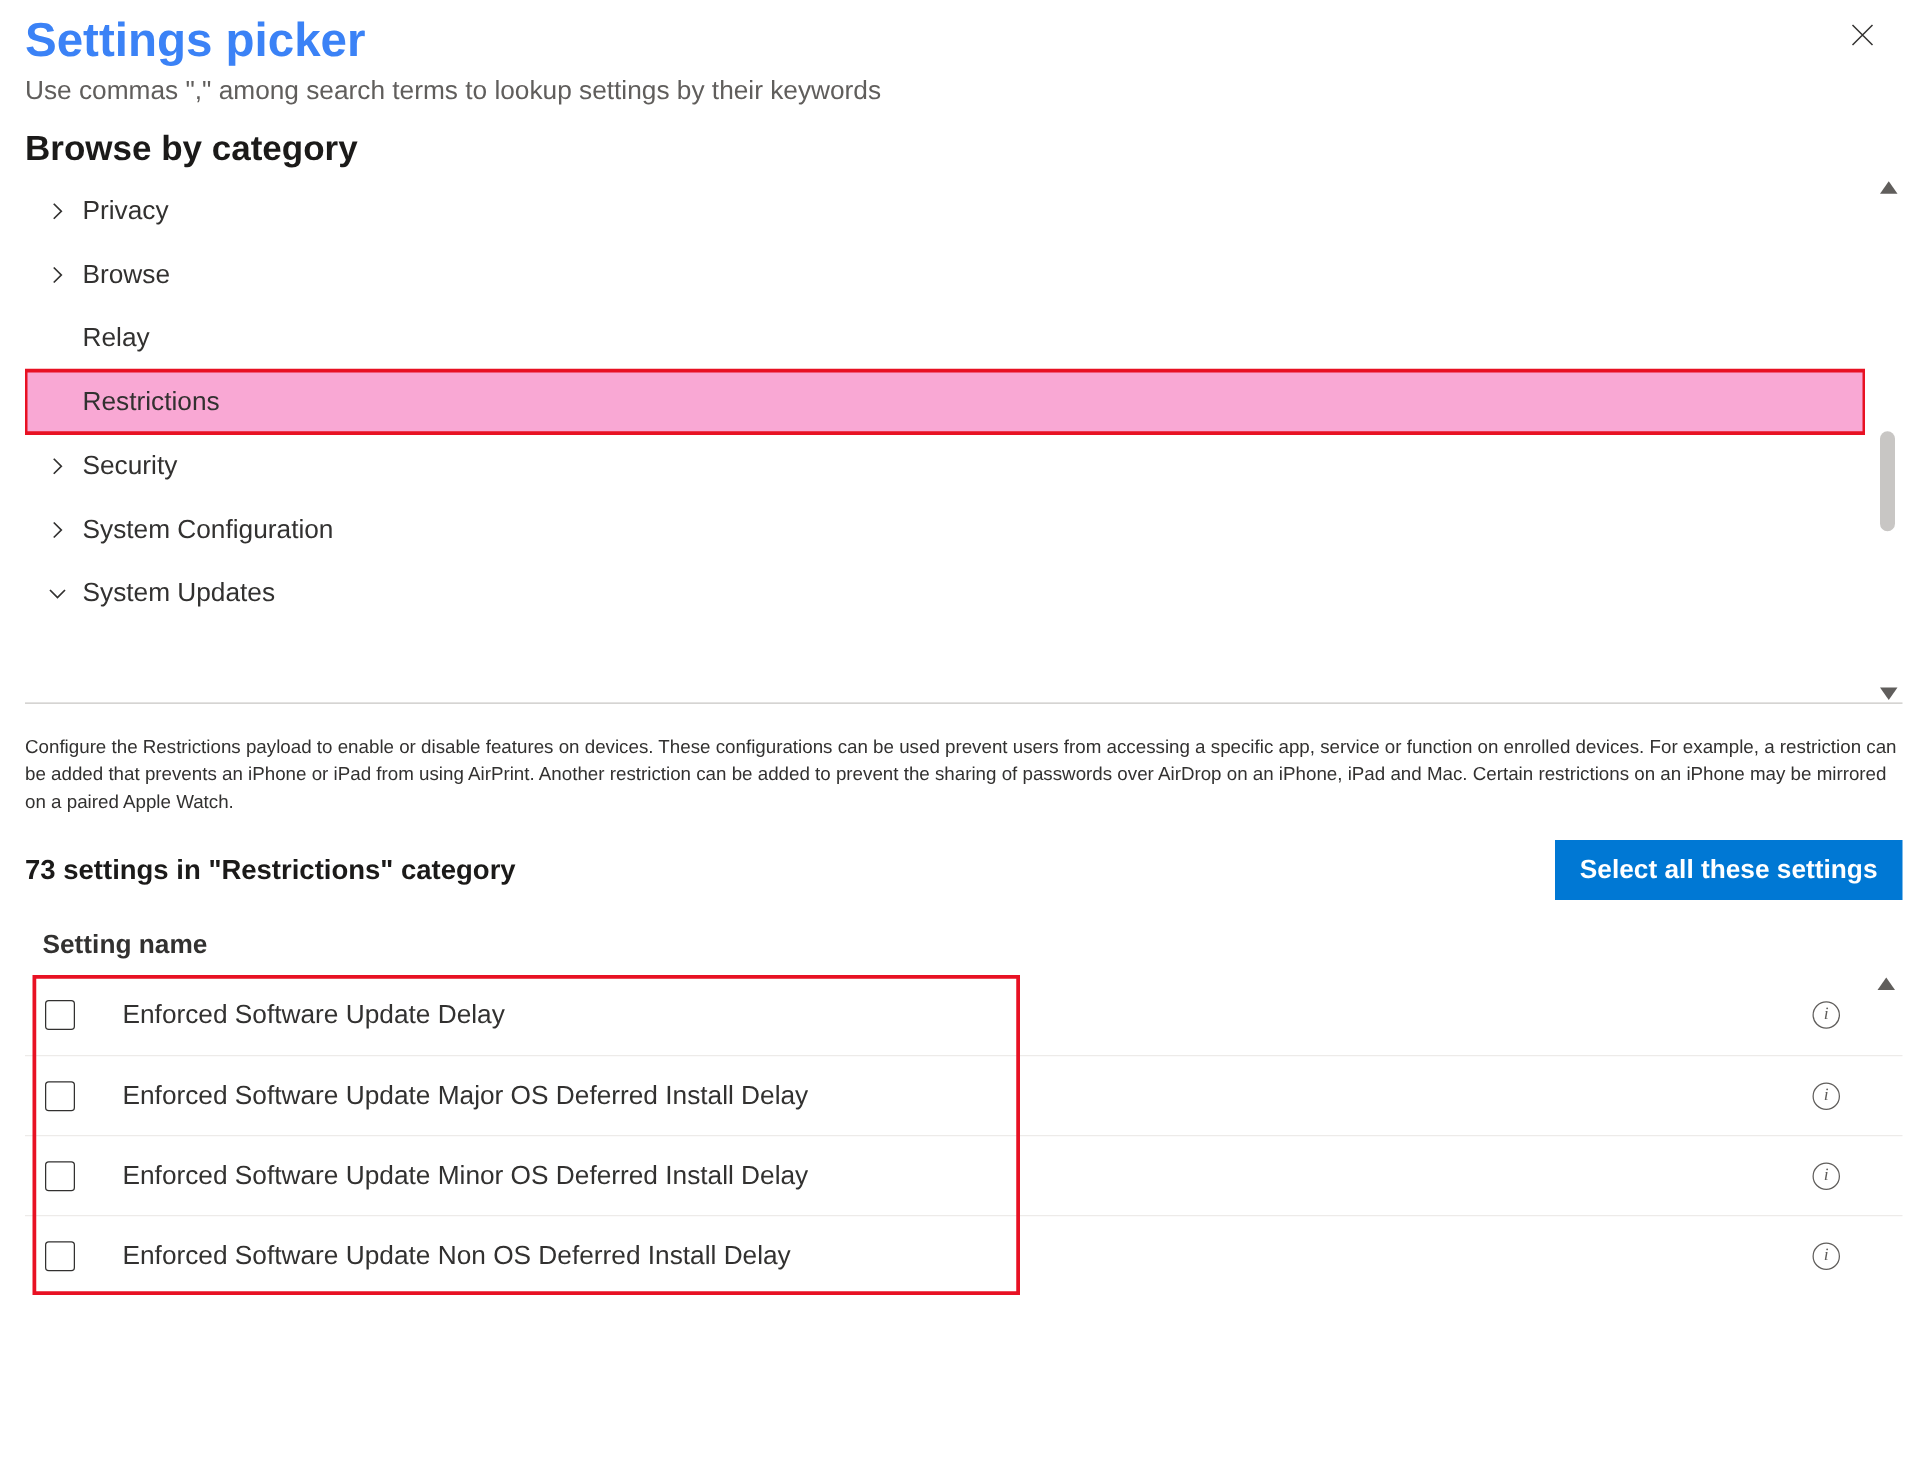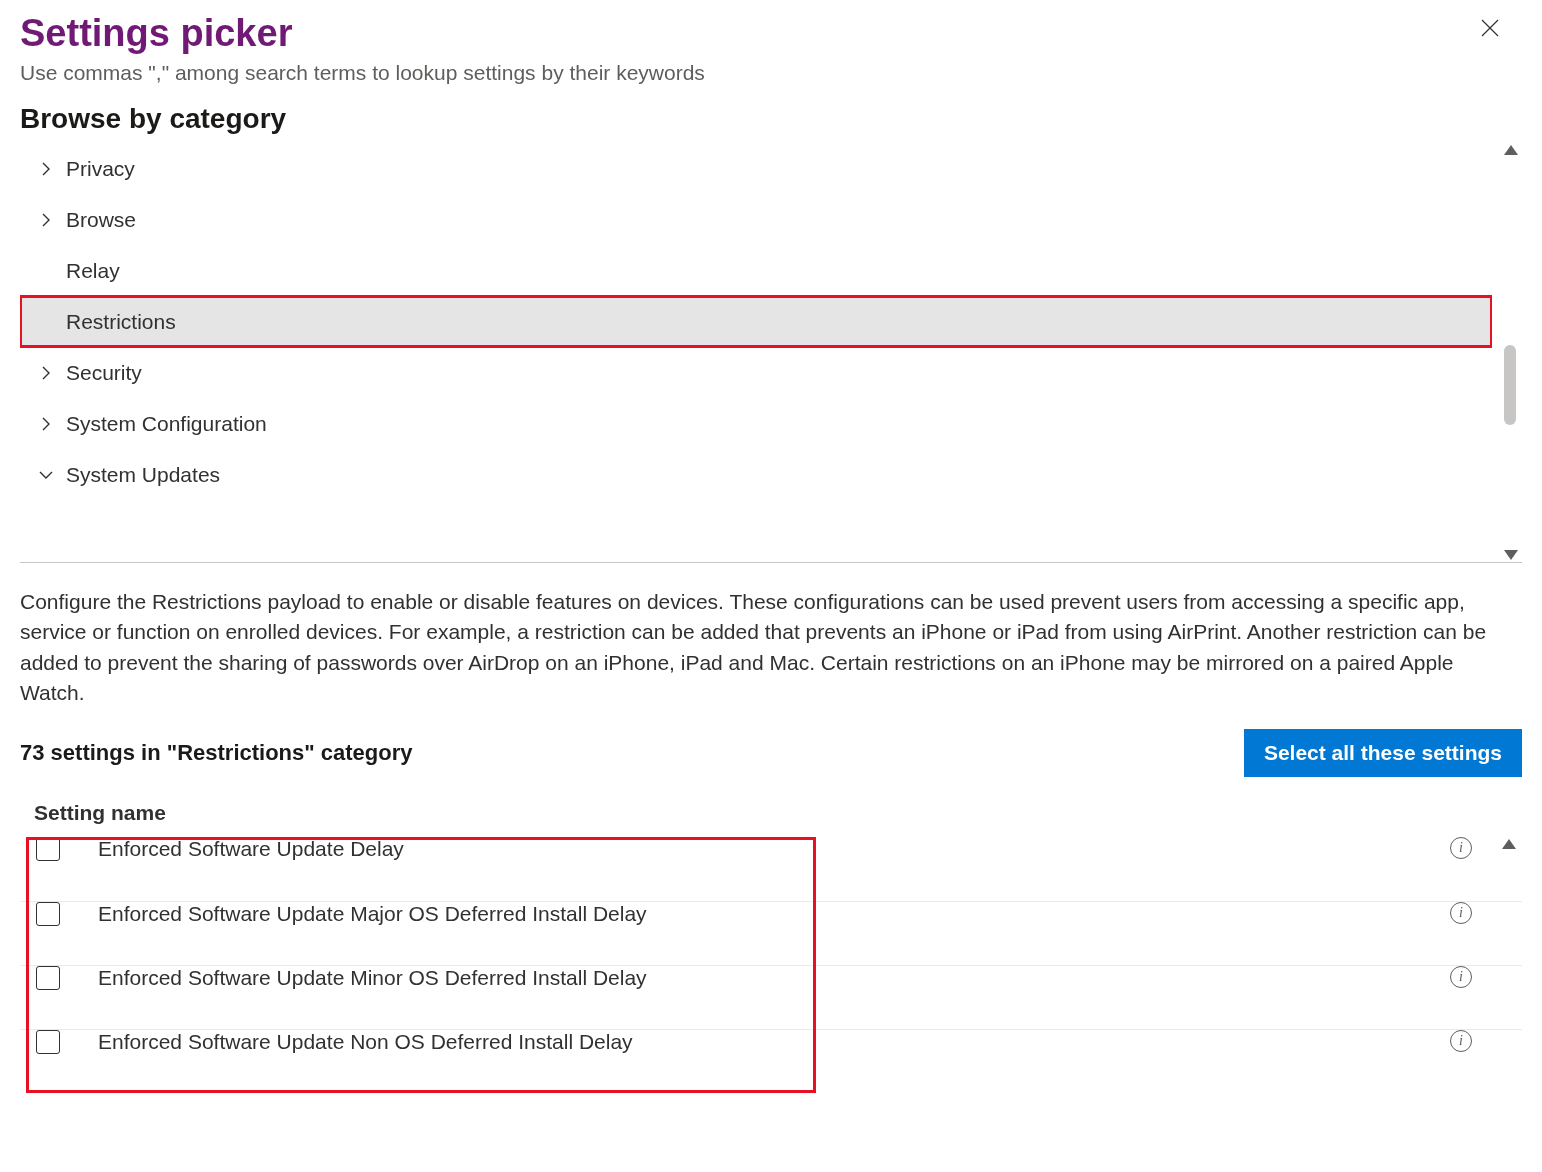--- a/index.html
+++ b/index.html
@@ -13,21 +13,21 @@
   padding: 12px 20px 0 20px;
 }
 .header-row {
   display: flex;
   justify-content: space-between;
   align-items: flex-start;
 }
 .title {
   font-size: 38px;
   font-weight: 600;
-  color: #701a75;
+  color: #3b82f6;
 }
 .close-x {
   font-size: 26px;
   font-weight: 300;
   cursor: pointer;
   padding: 4px 10px;
   color: #323130;
   margin-right: 10px;
 }
 .subtitle {
@@ -65,41 +65,41 @@
 }
 .cat-arrow {
   width: 40px;
   display: flex;
   justify-content: center;
   align-items: center;
 }
 .cat-arrow svg { width: 16px; height: 16px; stroke: #323130; }
 .cat-label { flex: 1; }
 .cat-row.selected {
-  background: #e5e5e5;
+  background: #f9a8d4;
 }
 .highlight-red {
   outline: 3px solid #e81123;
   outline-offset: -2px;
 }
 .scrollbar-v {
   position: absolute;
   right: 0; top: 0; bottom: 0;
   width: 22px;
   display: flex;
   flex-direction: column;
   align-items: center;
 }
 .sb-arrow { width: 0; height: 0; cursor: pointer; }
 .sb-up { border-left: 7px solid transparent; border-right: 7px solid transparent; border-bottom: 10px solid #605e5c; margin-top: 2px; }
 .sb-down { border-left: 7px solid transparent; border-right: 7px solid transparent; border-top: 10px solid #605e5c; margin-bottom: 2px; }
 .sb-track { flex: 1; width: 100%; position: relative; }
 .sb-thumb { position: absolute; left: 4px; width: 12px; background: #c8c6c4; border-radius: 6px; }
 .desc-text {
-  font-size: 21px;
+  font-size: 15px;
   color: #323130;
   line-height: 1.45;
   margin-bottom: 20px;
   margin-top: 24px;
 }
 .count-row {
   display: flex;
   justify-content: space-between;
   align-items: center;
   margin-bottom: 14px;
@@ -121,21 +121,21 @@
 .setting-header {
   font-size: 21px;
   font-weight: 600;
   padding: 10px 0 12px 14px;
 }
 .settings-wrap {
   position: relative;
 }
 .setting-row {
   display: flex;
-  align-items: flex-start;
+  align-items: center;
   height: 64px;
   border-top: 1px solid #edebe9;
   padding: 0 20px 0 16px;
 }
 .setting-row:first-child { border-top: none; }
 .chk {
   width: 24px;
   height: 24px;
   border: 1.5px solid #323130;
   border-radius: 3px;

